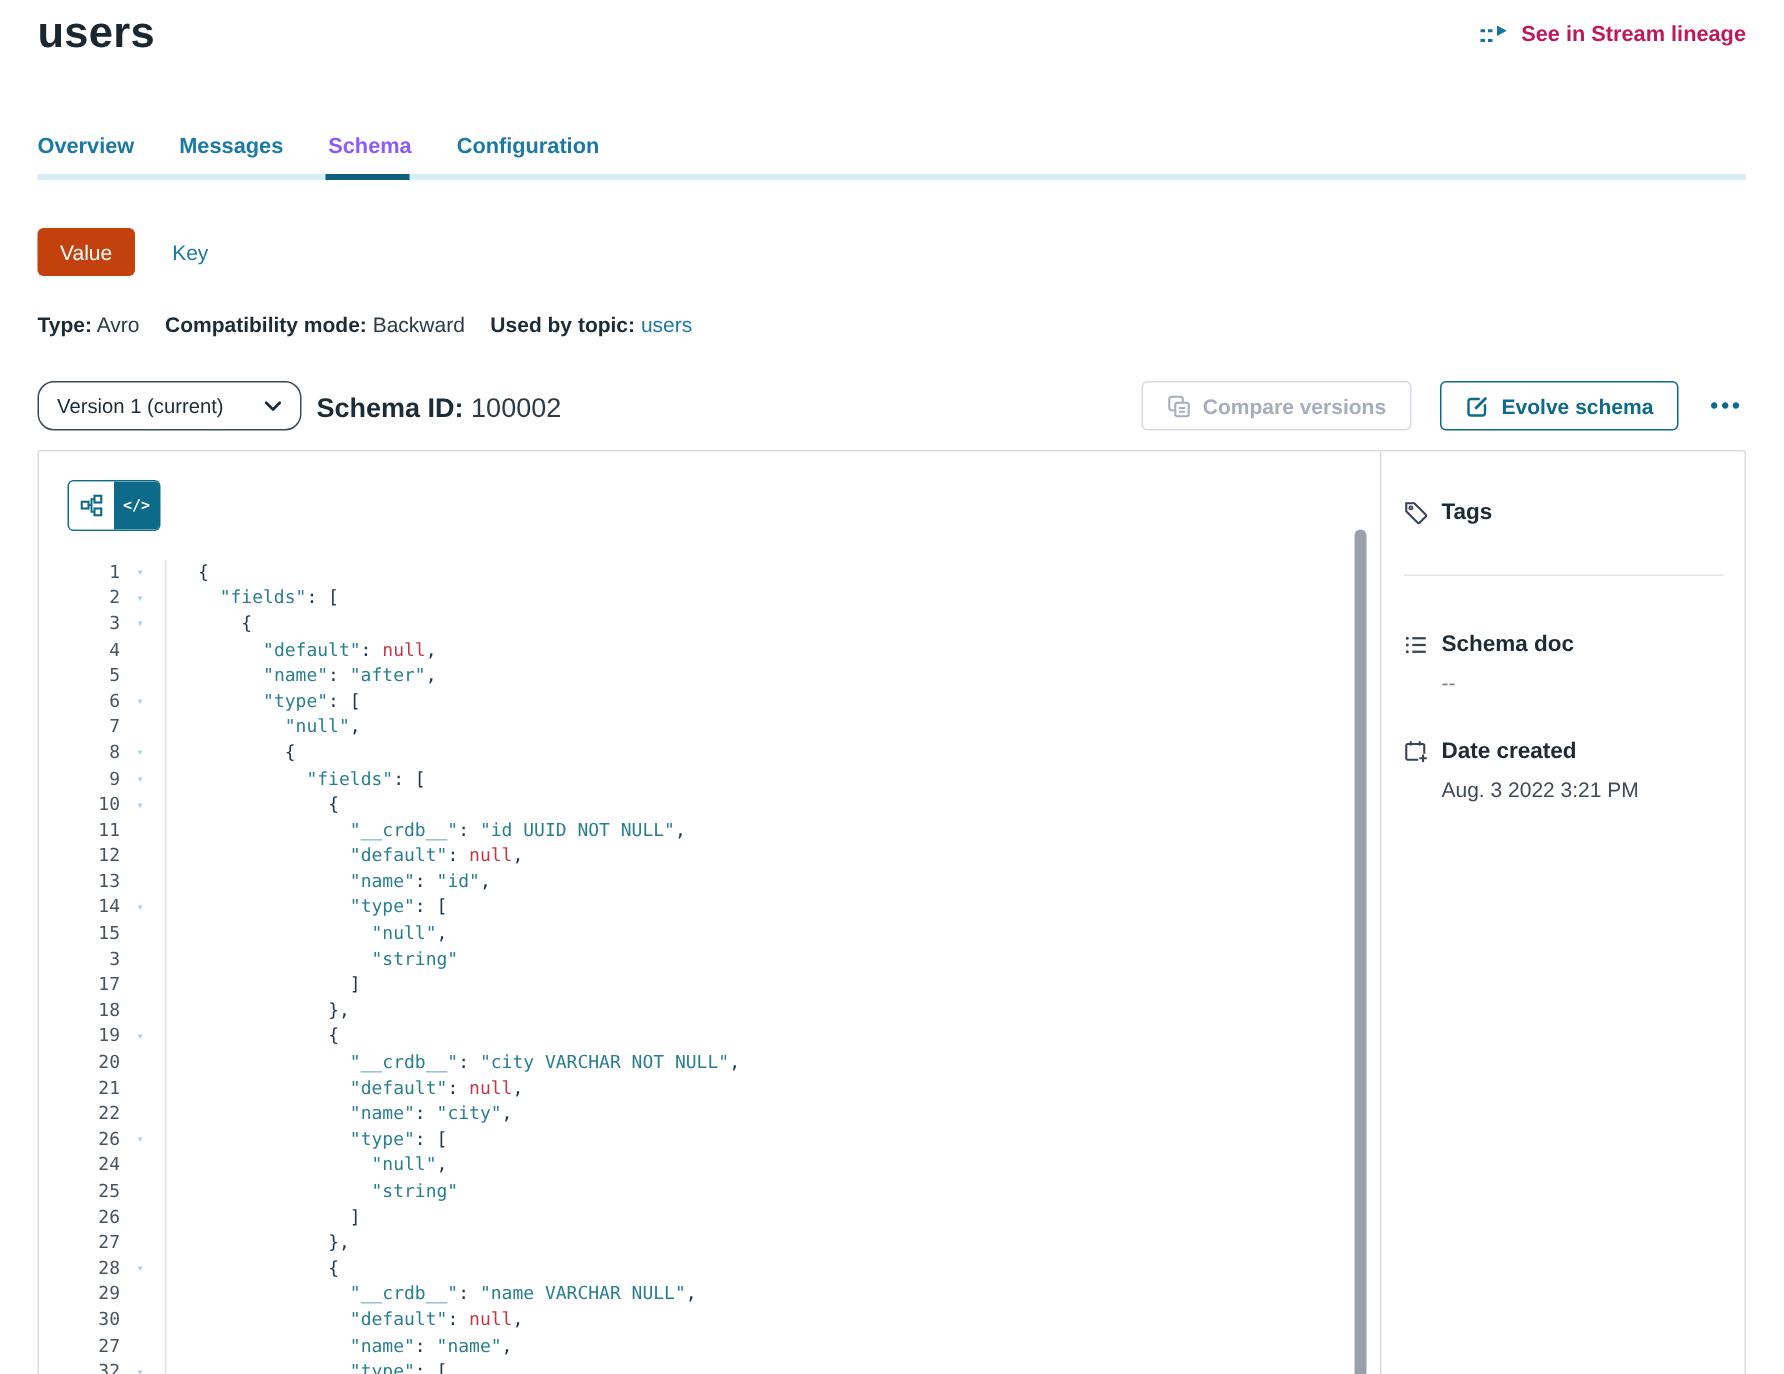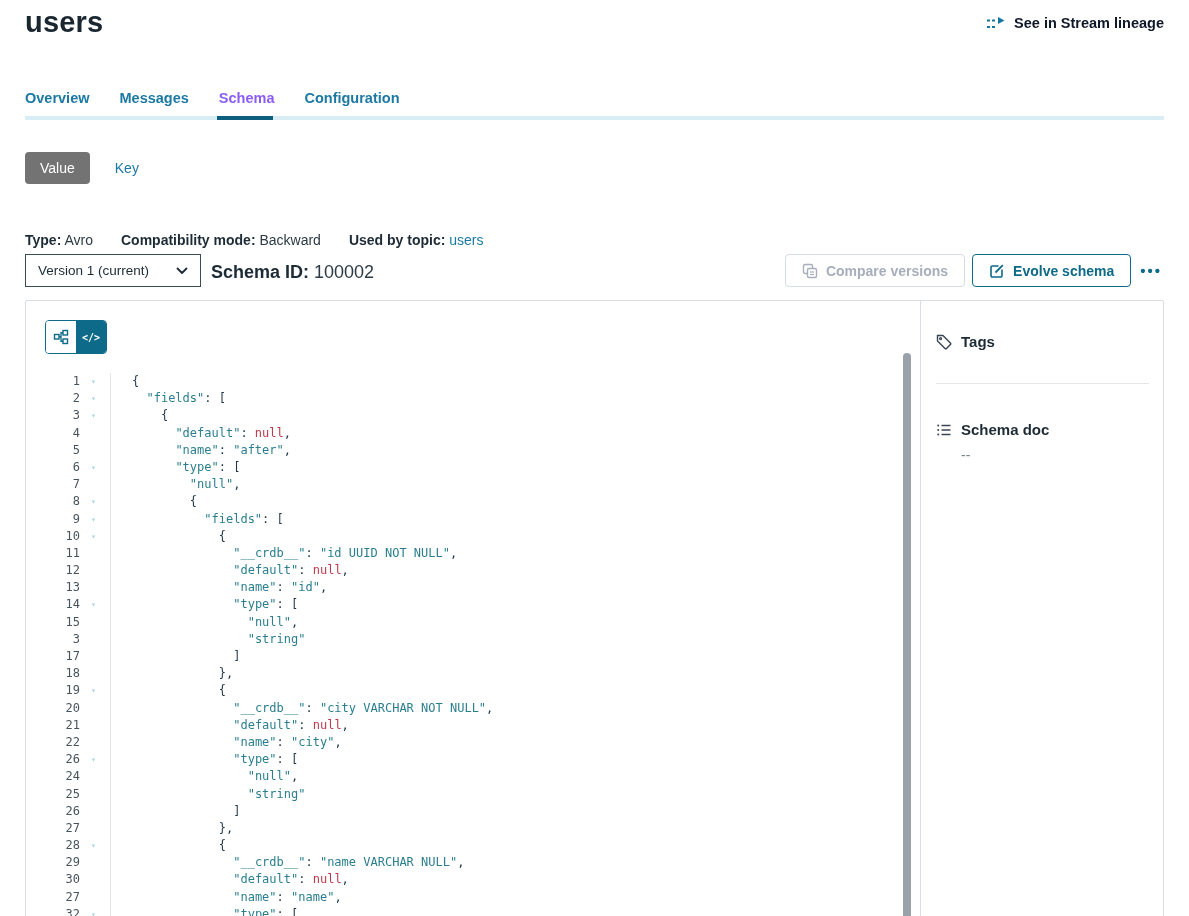--- a/index.html
+++ b/index.html
@@ -5,43 +5,43 @@
   * { box-sizing: border-box; }
   html,body { margin:0; padding:0; }
   body {
     width:1189px; height:916px; position:relative; overflow:hidden;
     background:#ffffff; color:#1c2b36;
     font-family:"Liberation Sans", sans-serif;
   }
   
   .page-title { position:absolute; left:25px; top:6px; margin:0; font-size:29px; font-weight:700; color:#1a2730; letter-spacing:.2px; }
   .lineage-link { position:absolute; right:25px; top:15px; display:flex; align-items:center; gap:8px;
-    color:#0f172a; font-size:14.5px; font-weight:600; cursor:pointer; }
+    color:#be185d; font-size:14.5px; font-weight:600; cursor:pointer; }
   
   .tabs { position:absolute; left:25px; top:90px; display:flex; gap:30px; font-size:14.5px; font-weight:600; }
   .tab { color:#1b79a4; cursor:pointer; }
   .tab.active { color:#8b5cf6; }
   .tab-track { position:absolute; left:25px; width:1139px; top:116px; height:4px; background:#d9edf4; }
   .tab-active-bar { position:absolute; left:217px; width:56px; top:116px; height:4px; background:#0e5e7e; }
   
   .vk-row { position:absolute; left:25px; top:152px; display:flex; align-items:center; }
-  .vk-value { background:#737373; color:#fff; font-size:14px; font-weight:500; padding:8px 15px; border:none; border-radius:4px; cursor:pointer; }
+  .vk-value { background:#c2410c; color:#fff; font-size:14px; font-weight:500; padding:8px 15px; border:none; border-radius:4px; cursor:pointer; }
   .vk-key { margin-left:25px; color:#1b79a4; font-size:14px; font-weight:500; cursor:pointer; }
   
-  .meta-row { position:absolute; left:25px; top:232px; font-size:14px; display:flex; gap:28px; color:#2b3a44; }
+  .meta-row { position:absolute; left:25px; top:208px; font-size:14px; display:flex; gap:17px; color:#2b3a44; }
   .meta-row b { color:#1c2b36; font-weight:700; }
   .meta-link { color:#1b79a4; cursor:pointer; }
   
   .version-row { position:absolute; left:25px; top:254px; width:1139px; height:34px; }
-  .version-select { position:absolute; left:0; top:0; width:176px; height:33px; border:1px solid #3c4a54; border-radius:0;
+  .version-select { position:absolute; left:0; top:0; width:176px; height:33px; border:1px solid #3c4a54; border-radius:11px;
     display:flex; align-items:center; padding:0 12px; font-size:13.5px; color:#1c2b36; cursor:pointer; background:#fff; }
   .version-select .chev { margin-left:auto; display:flex; }
   .schema-id { position:absolute; left:186px; top:8px; font-size:18px; color:#2b3a44; }
   .schema-id b { color:#1c2b36; }
-  .vr-right { position:absolute; right:0; top:0; display:flex; align-items:center; gap:7px; height:33px; }
+  .vr-right { position:absolute; right:0; top:0; display:flex; align-items:center; gap:19px; height:33px; }
   .btn { height:33px; display:flex; align-items:center; gap:8px; padding:0 16px; border-radius:4px; font-size:14px; font-weight:600; background:#fff; cursor:pointer; font-family:inherit; }
   .btn-disabled { border:1px solid #d7dbe3; color:#a6adbb; cursor:default; }
   .btn-outline { border:1px solid #0d6a88; color:#0d6a88; }
   .more-btn { color:#0d6a88; font-size:15px; font-weight:700; letter-spacing:2px; background:none; border:none; cursor:pointer; padding:0 2px; }
   
   .content-box { position:absolute; left:25px; top:300px; width:1139px; height:620px;
     border:1px solid #d9dde1; border-radius:2px; display:flex; background:#fff; }
   .editor { width:894px; position:relative; overflow:hidden; }
   .view-toggle { position:absolute; left:19px; top:19px; display:flex; border:1px solid #0d6a88; border-radius:4px; overflow:hidden; }
   .vt-btn { width:30px; height:32px; display:flex; align-items:center; justify-content:center; border:none; background:#fff; cursor:pointer; padding:0; }
@@ -224,14 +224,30 @@
               <line x1="5.5" y1="8" x2="14.5" y2="8" stroke="#3a4554" stroke-width="1.5"></line>
             <circle cx="2.2" cy="12.5" r="1" fill="#3a4554"></circle>
               <line x1="5.5" y1="12.5" x2="14.5" y2="12.5" stroke="#3a4554" stroke-width="1.5"></line>
           </svg>
         </span>
         <span>Schema doc</span>
       </div>
       <div class="side-value">--</div>
     </div>
 
+    <div class="section-date">
+      <div class="side-head">
+        <span style="display:flex">
+          <svg width="16" height="16" viewBox="0 0 16 16">
+            <rect x="1.5" y="3" width="12" height="10.5" rx="1" fill="none" stroke="#3a4554" stroke-width="1.4"></rect>
+            <line x1="4.5" y1="1.2" x2="4.5" y2="4" stroke="#3a4554" stroke-width="1.4"></line>
+            <line x1="10.5" y1="1.2" x2="10.5" y2="4" stroke="#3a4554" stroke-width="1.4"></line>
+            <rect x="9.5" y="9.5" width="6.5" height="6.5" fill="#ffffff"></rect>
+            <line x1="12.7" y1="10" x2="12.7" y2="15" stroke="#3a4554" stroke-width="1.4"></line>
+            <line x1="10.2" y1="12.5" x2="15.2" y2="12.5" stroke="#3a4554" stroke-width="1.4"></line>
+          </svg>
+        </span>
+        <span>Date created</span>
+      </div>
+      <div class="side-value dark">Aug. 3 2022 3:21 PM</div>
+    </div>
   </aside>
 </div>
 
 </body></html>

